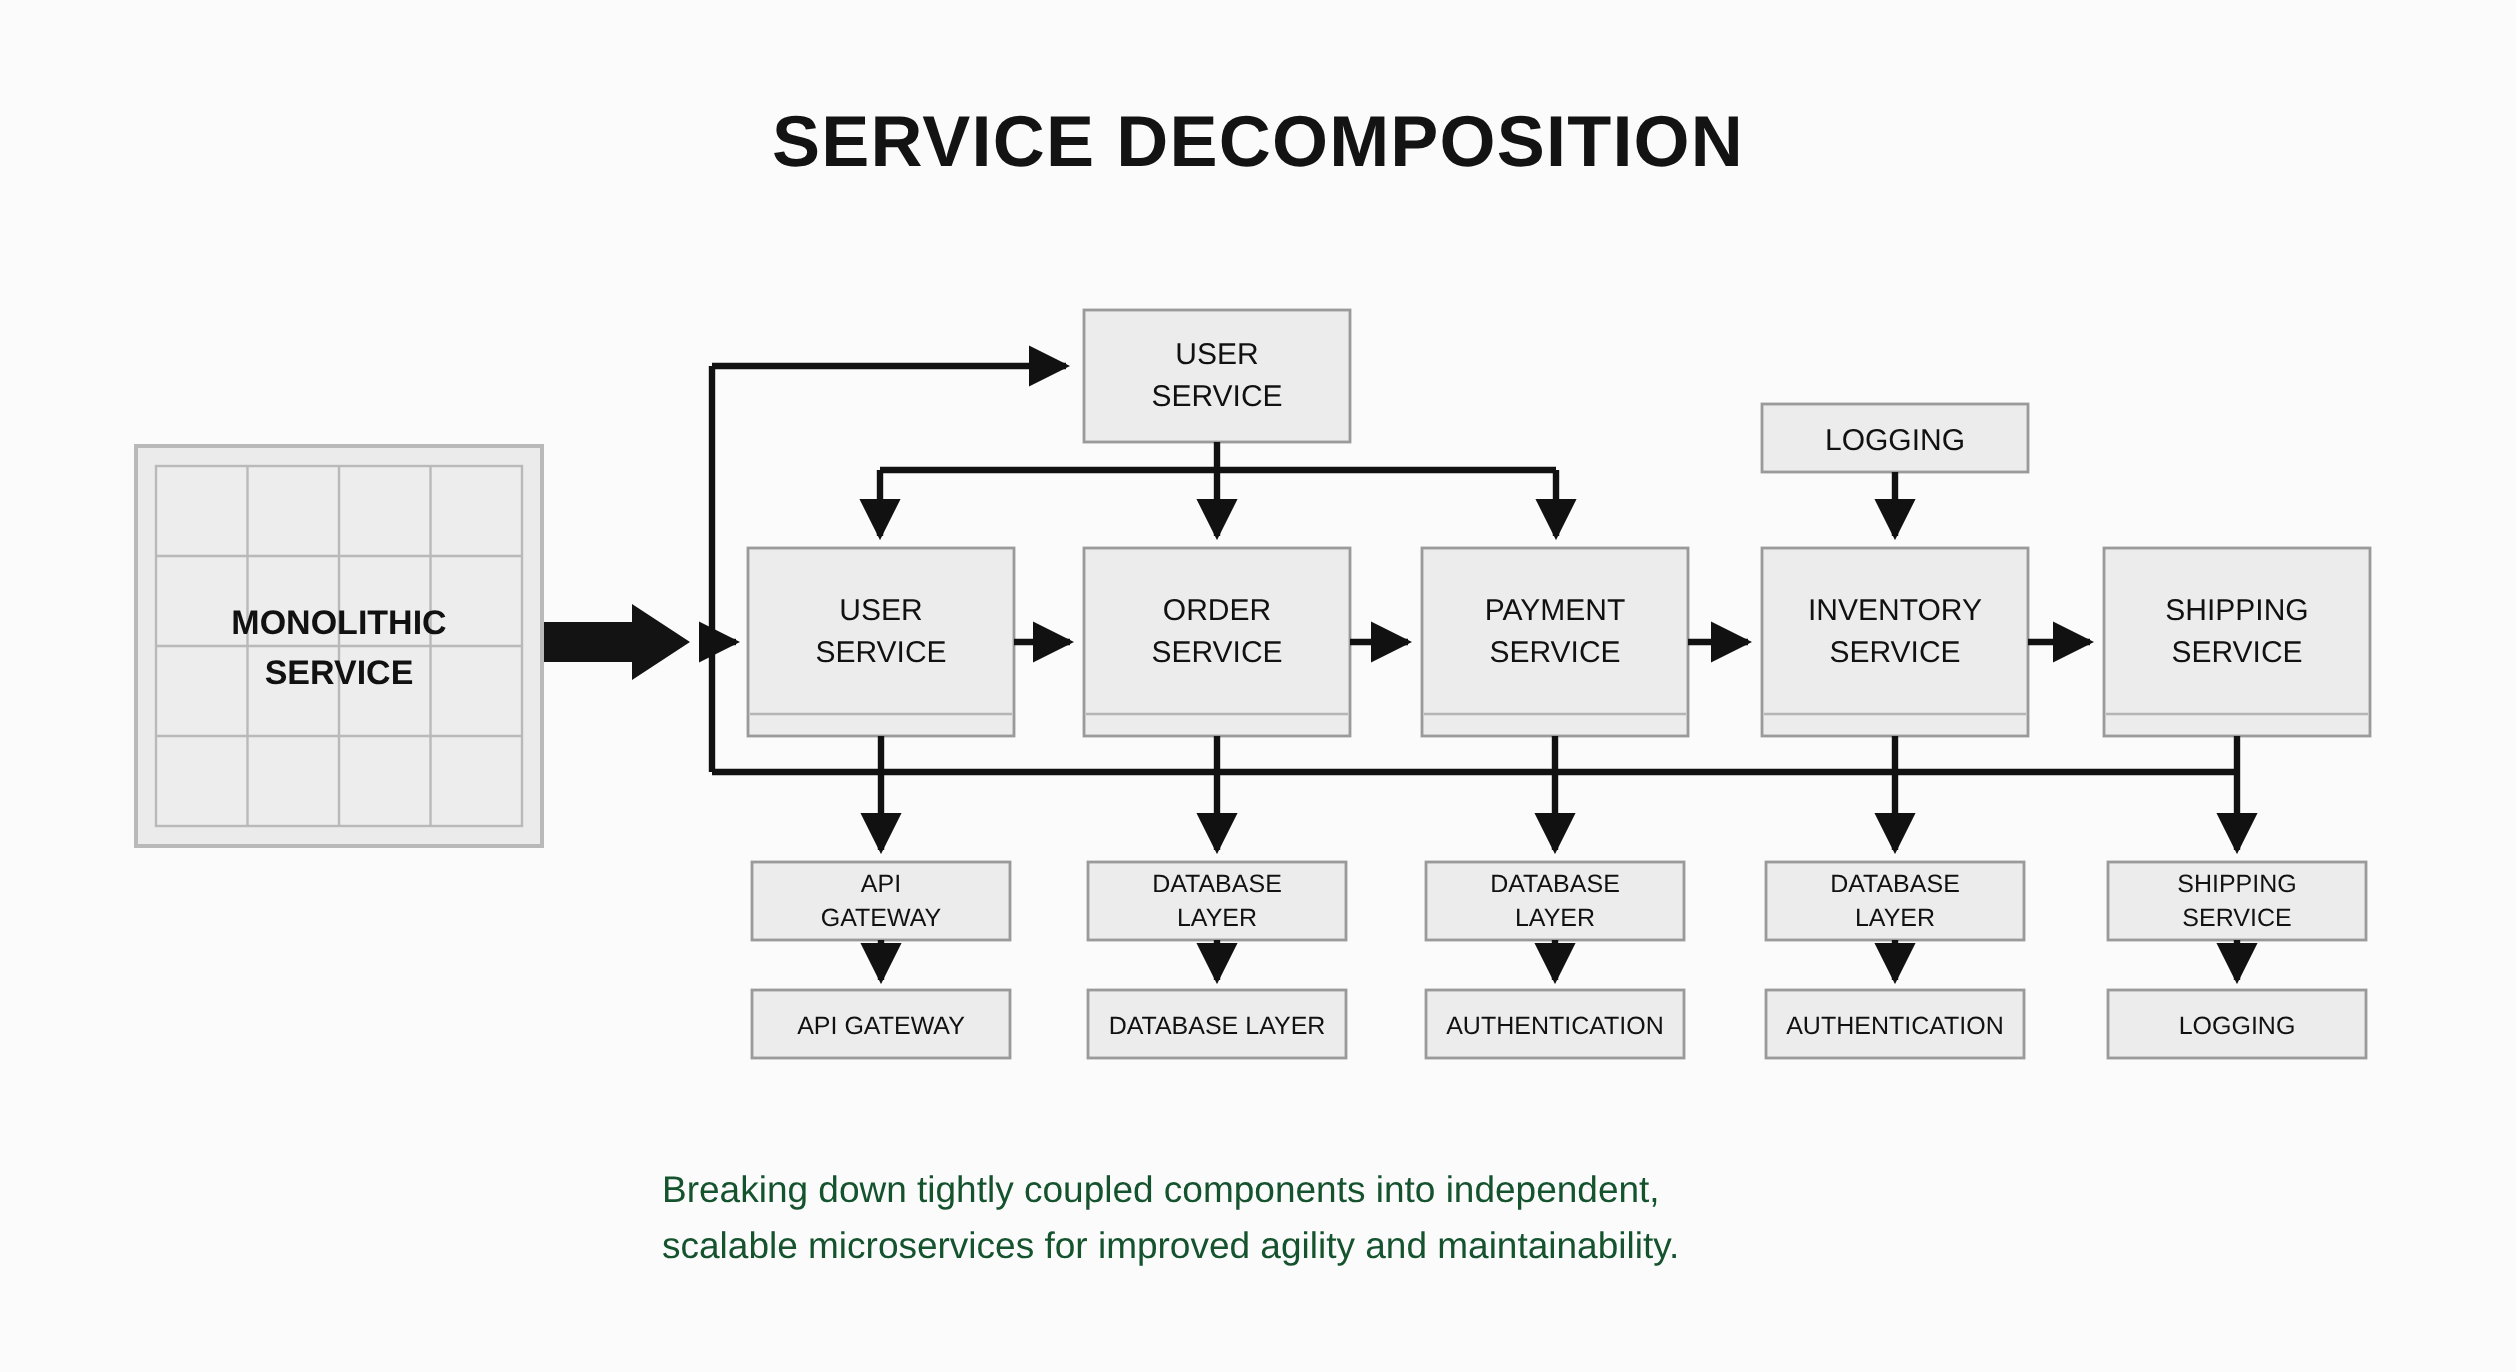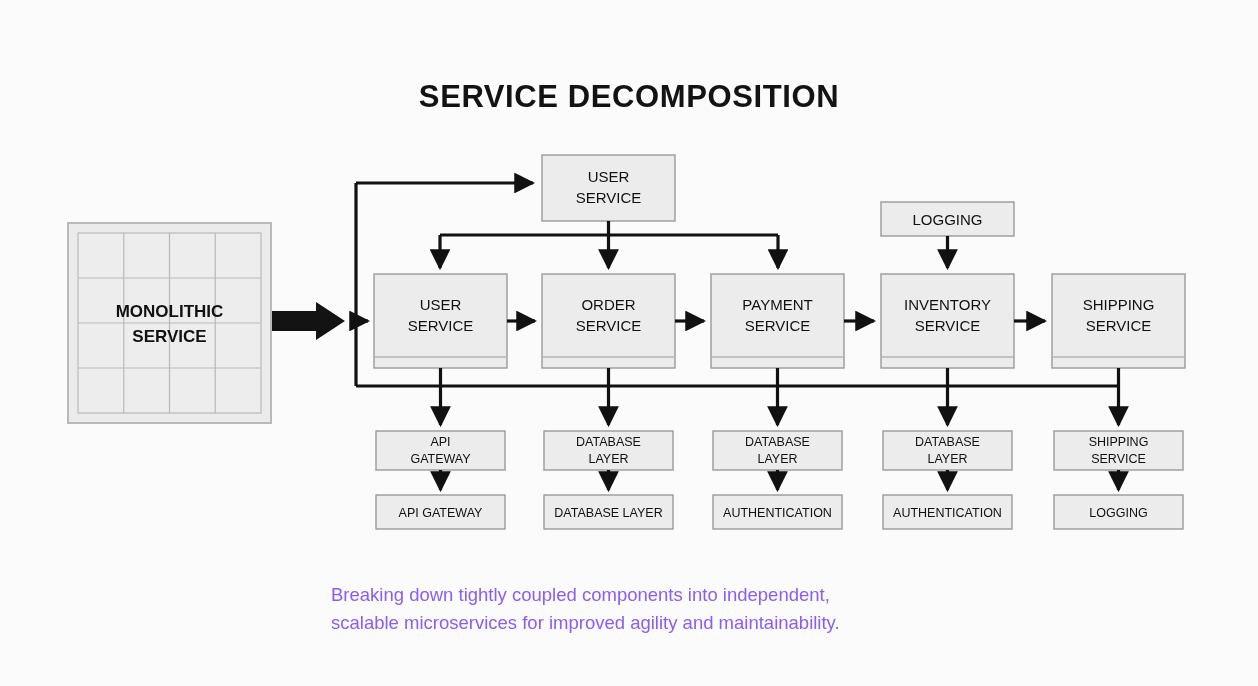--- a/index.html
+++ b/index.html
@@ -20,35 +20,34 @@
     left: 0; top: 0;
     width: 1258px;
     height: 686px;
   }
   .diagram-title {
     position: absolute;
     left: 0;
     top: 50px;
     width: 1258px;
     text-align: center;
-    font-size: 31px;
+    font-size: 36px;
     font-weight: bold;
     letter-spacing: 0.6px;
     color: #131313;
     font-family: "Liberation Sans", sans-serif;
-    margin-top: 29px;
   }
   .caption {
     position: absolute;
     left: 331px;
     top: 581px;
     width: 720px;
     font-size: 18.5px;
     line-height: 28px;
-    color: #8b5cf6;
+    color: #14532d;
     font-family: "Liberation Sans", sans-serif;
     white-space: pre-line;
   }
   svg text {
     font-family: "Liberation Sans", sans-serif;
     fill: #111111;
   }
   .nodelabel { font-size: 15px; }
   .nodelabel-sm { font-size: 12.5px; }
   .nodelabel-mono { font-size: 17px; font-weight: bold; }

